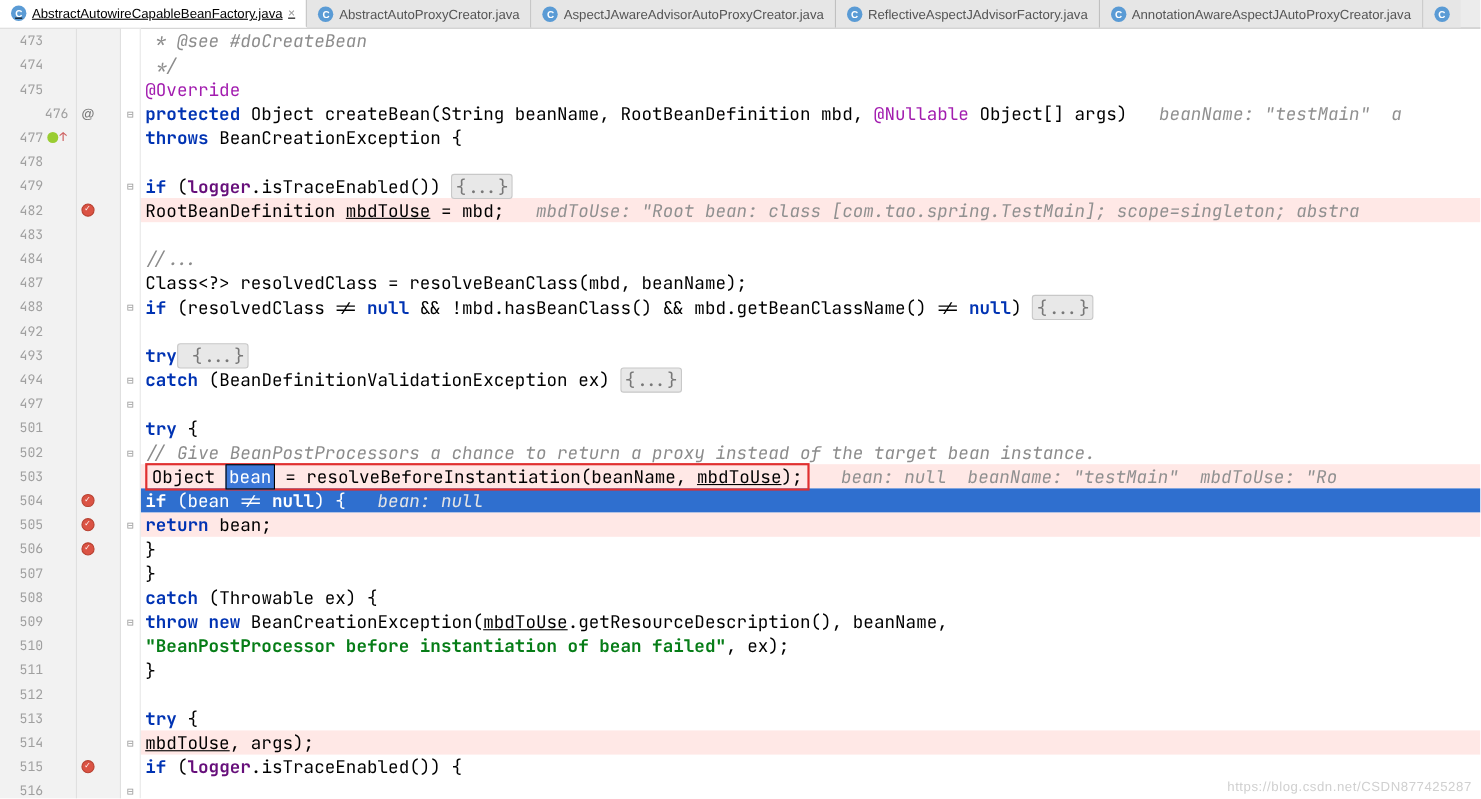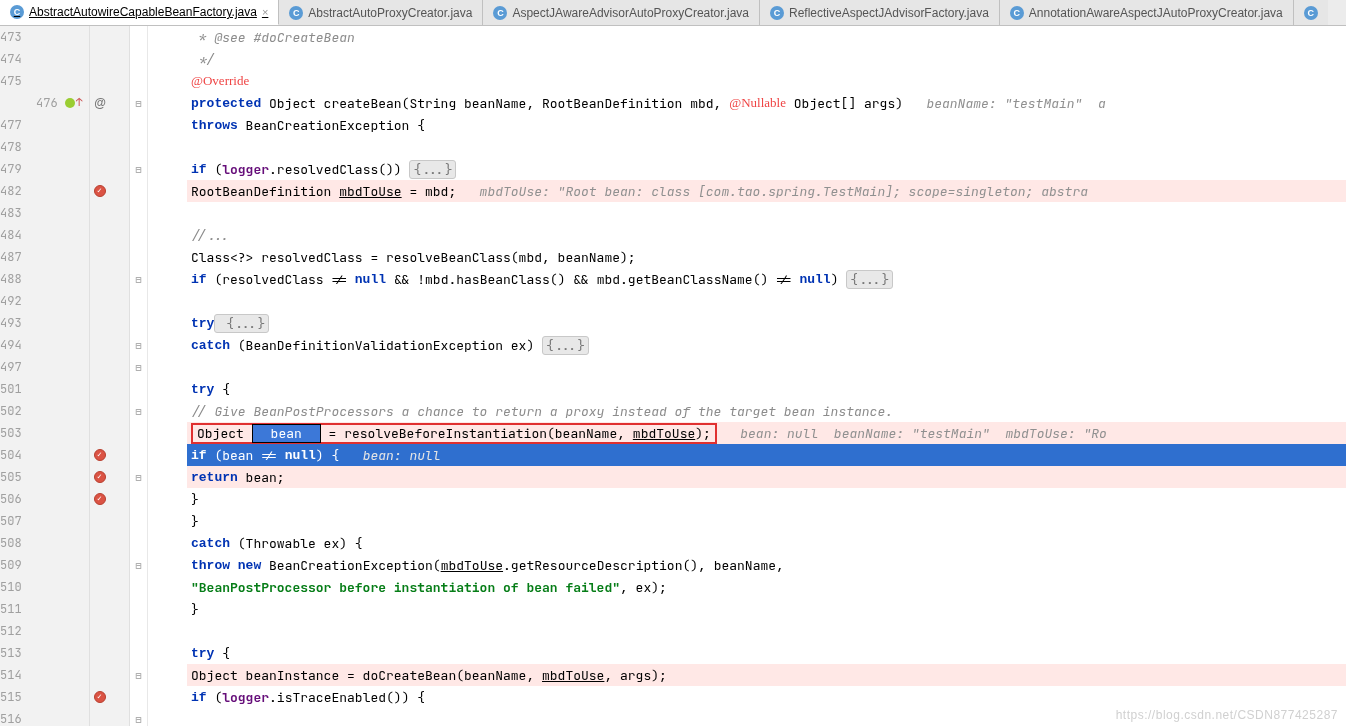--- a/index.html
+++ b/index.html
@@ -51,24 +51,24 @@
 .tab-close {
   color: #999;
   font-size: 11px;
 }
 .editor {
   display: flex;
   height: calc(100% - 26px);
   position: relative;
 }
 .gutter {
-  width: 90px;
+  width: 70px;
   background: #f2f2f2;
   border-right: 1px solid #e0e0e0;
-  text-align: left;
+  text-align: center;
   color: #a0a0a0;
   font-size: 12px;
   padding-top: 0;
   flex-shrink: 0;
   line-height: 22px;
 }
 .gutter .ln {
   padding-right: 12px;
   height: 22px;
 }
@@ -124,34 +124,33 @@
 .code {
   flex: 1;
   overflow: hidden;
   position: relative;
 }
 .line {
   height: 22px;
   display: flex;
   align-items: center;
   white-space: pre;
-  font-size: 13px;
+  font-size: 16px;
   padding-left: 4px;
-  margin-left: 39px;
 }
 .line.bp-line { background: #ffe8e6; }
 .line.exec   { background: #2f6fcf; color: #fff; }
 .line.exec .cm-hint { color:#e5e5e5; }
-.kw { color: #0033b3; font-weight: bold; font-family: Liberation Mono, monospace; }
-.ann{ color: #ef4444; font-family: Liberation Serif, serif; }
+.kw { color: #0033b3; font-weight: bold; }
+.ann{ color: #a21caf; }
 .str{ color: #067d17; font-weight: bold; }
 .cm { color: #8c8c8c; font-style: italic; }
 .cm-hint{ color:#909090; font-style: italic; }
 .fold{ background:#e8e8e8; border:1px solid #c8c8c8; border-radius:3px; padding:0 3px; color:#777; font-style:normal;}
-.sel-word { background:#3c78d8; color:#fff; border:1px solid #000; padding:0 18px;}
+.sel-word { background:#3c78d8; color:#fff; border:1px solid #000; padding:0 2px;}
 .under { text-decoration: underline; }
 .red-box { border: 2px solid #e03030; padding: 0 4px; }
 .gutter-bump{ display:inline-block; width:10px;height:10px;border-radius:50%;background:#9acd32;position:relative; top:1px;}
 .gutter-arr{ color:#cd5c5c; font-size:11px; position:relative; top:-1px; left:1px;}
 .watermark{
   position:absolute; right:8px; bottom:4px; color:#d0d0d0; font-family:Arial;
   font-size:12px; letter-spacing:0.5px;margin-top:25px;
 }
 .hl-field { color: #660e7a; font-weight: bold; }
 </style>
@@ -301,21 +300,21 @@
       <div class="fc-row start">⊟</div>
     </div>
   <div class="code">
 
 <div class="line">          <span class="cm"><span> * @see #doCreateBean</span></span></div>
 <div class="line">          <span class="cm"><span> */</span></span></div>
 <div class="line">        <span class="ann">@Override</span></div>
 <div class="line">        <span class="kw">protected</span><span> Object createBean(String beanName, RootBeanDefinition mbd, </span><span class="ann">@Nullable</span><span> Object[] args)</span><span class="cm-hint">   beanName: "testMain"  a</span></div>
 <div class="line">                <span class="kw">throws</span><span> BeanCreationException {</span></div>
 <div class="line"></div>
-<div class="line">            <span class="kw">if</span><span> (</span><span class="hl-field">logger</span><span>.resolvedClass()) </span><span class="fold">{...}</span></div>
+<div class="line">            <span class="kw">if</span><span> (</span><span class="hl-field">logger</span><span>.isTraceEnabled()) </span><span class="fold">{...}</span></div>
 <div class="line bp-line">            <span>RootBeanDefinition </span><span class="under">mbdToUse</span><span> = mbd;</span><span class="cm-hint">   mbdToUse: "Root bean: class [com.tao.spring.TestMain]; scope=singleton; abstra</span></div>
 <div class="line"></div>
 <div class="line">            <span class="cm">//...</span></div>
 <div class="line">            <span>Class&lt;?&gt; resolvedClass = resolveBeanClass(mbd, beanName);</span></div>
 <div class="line">            <span class="kw">if</span><span> (resolvedClass != </span><span class="kw">null</span><span> &amp;&amp; !mbd.hasBeanClass() &amp;&amp; mbd.getBeanClassName() != </span><span class="kw">null</span><span>) </span><span class="fold">{...}</span></div>
 <div class="line"></div>
 <div class="line">            <span class="kw">try</span><span class="fold"> {...}</span></div>
 <div class="line">            <span class="kw">catch</span><span> (BeanDefinitionValidationException ex) </span><span class="fold">{...}</span></div>
 <div class="line"></div>
 <div class="line">            <span class="kw">try</span><span> {</span></div>
@@ -324,18 +323,18 @@
 <div class="line exec">                <span class="kw" style="color:#fff">if</span><span> (bean != </span><span class="kw" style="color:#fff">null</span><span>) {</span><span class="cm-hint">   bean: null</span></div>
 <div class="line bp-line">                    <span class="kw">return</span><span> bean;</span></div>
 <div class="line">                <span>}</span></div>
 <div class="line">            <span>}</span></div>
 <div class="line">            <span class="kw">catch</span><span> (Throwable ex) {</span></div>
 <div class="line">                <span class="kw">throw</span><span class="kw"> new</span><span> BeanCreationException(</span><span class="under">mbdToUse</span><span>.getResourceDescription(), beanName,</span></div>
 <div class="line">                        <span class="str">"BeanPostProcessor before instantiation of bean failed"</span><span>, ex);</span></div>
 <div class="line">            <span>}</span></div>
 <div class="line"></div>
 <div class="line">            <span class="kw">try</span><span> {</span></div>
-<div class="line bp-line">                <span>Object beanInstance = doCreateBean(beanName, </span><span class="under">mbdToUse</span><span>, args);</span></div>
+<div class="line bp-line">                <span class="under">mbdToUse</span><span>, args);</span></div>
 <div class="line">                <span class="kw">if</span><span> (</span><span class="hl-field">logger</span><span>.isTraceEnabled()) {</span></div>
 
   <div class="watermark">https://blog.csdn.net/CSDN877425287</div>
   </div>
 </div>
 
 </body></html>

